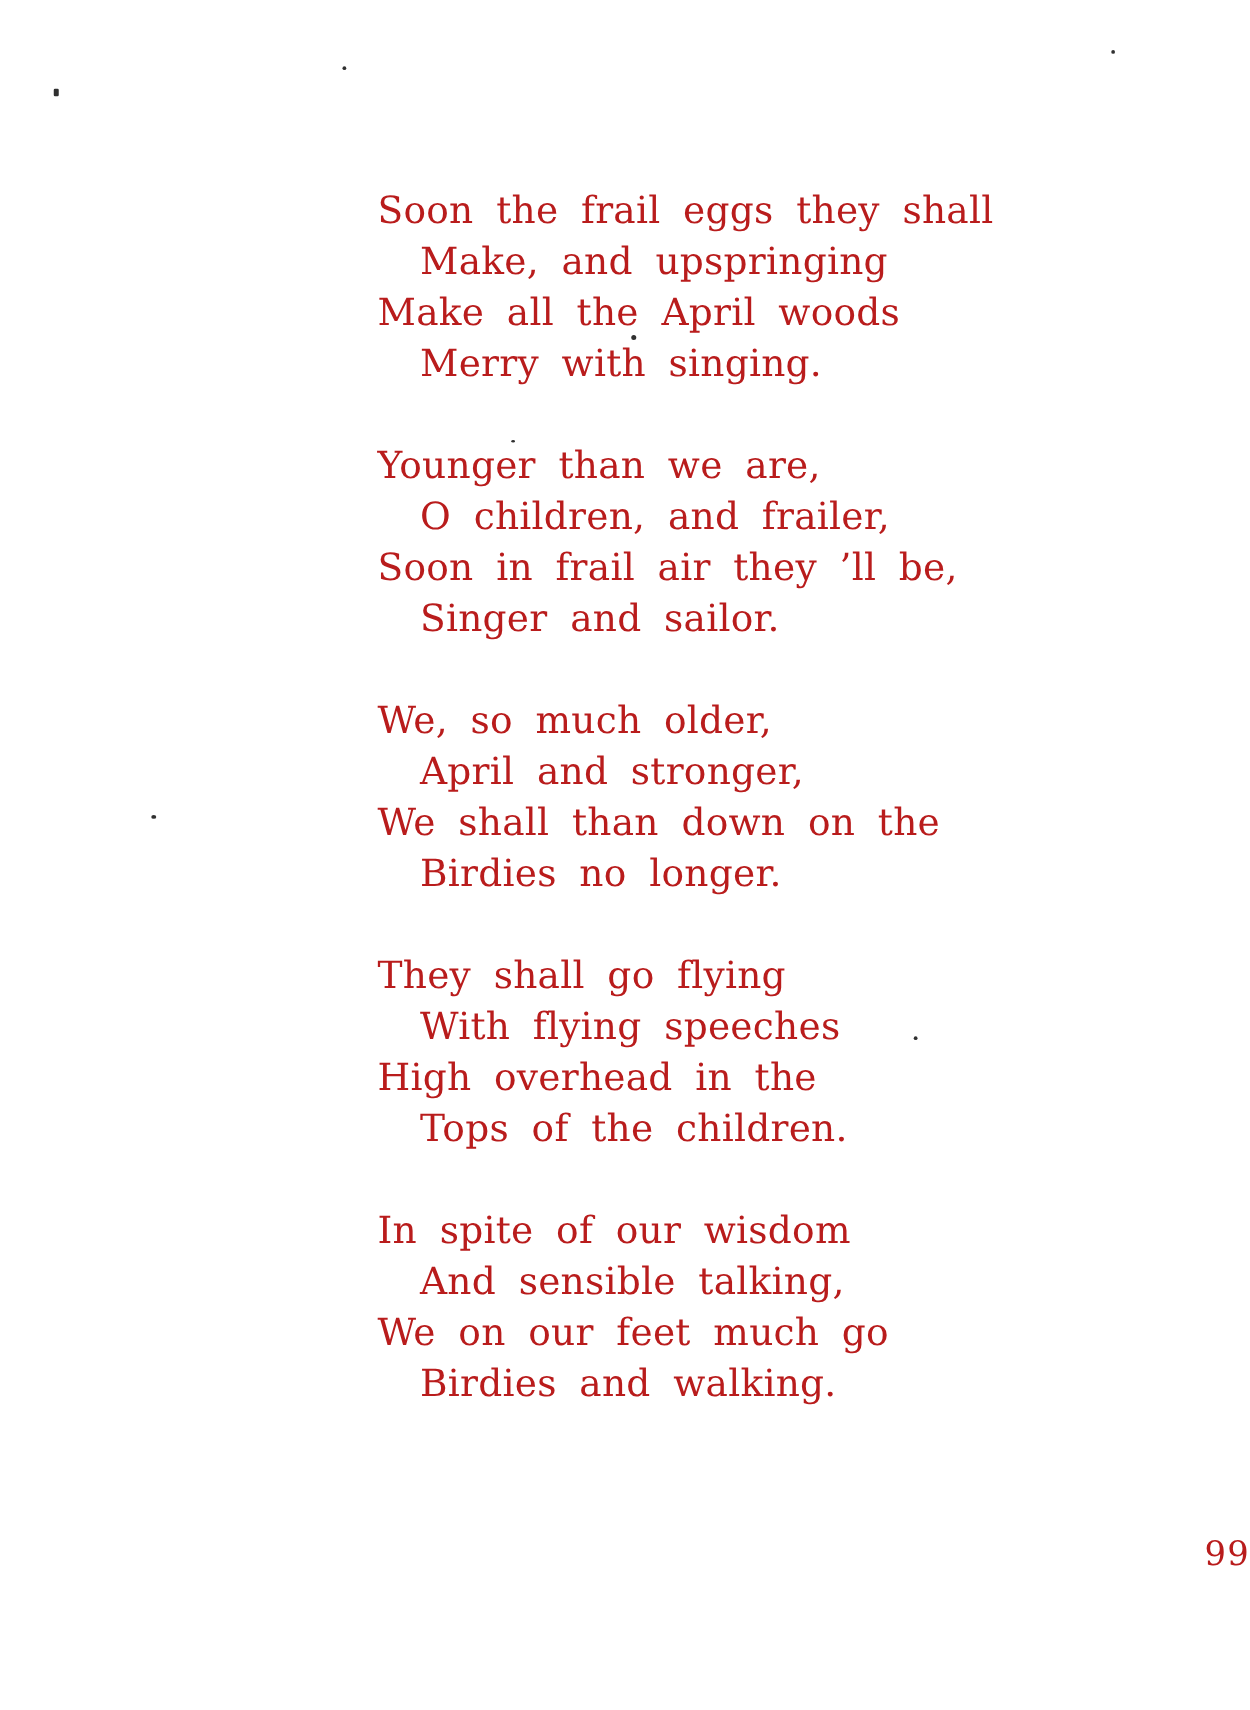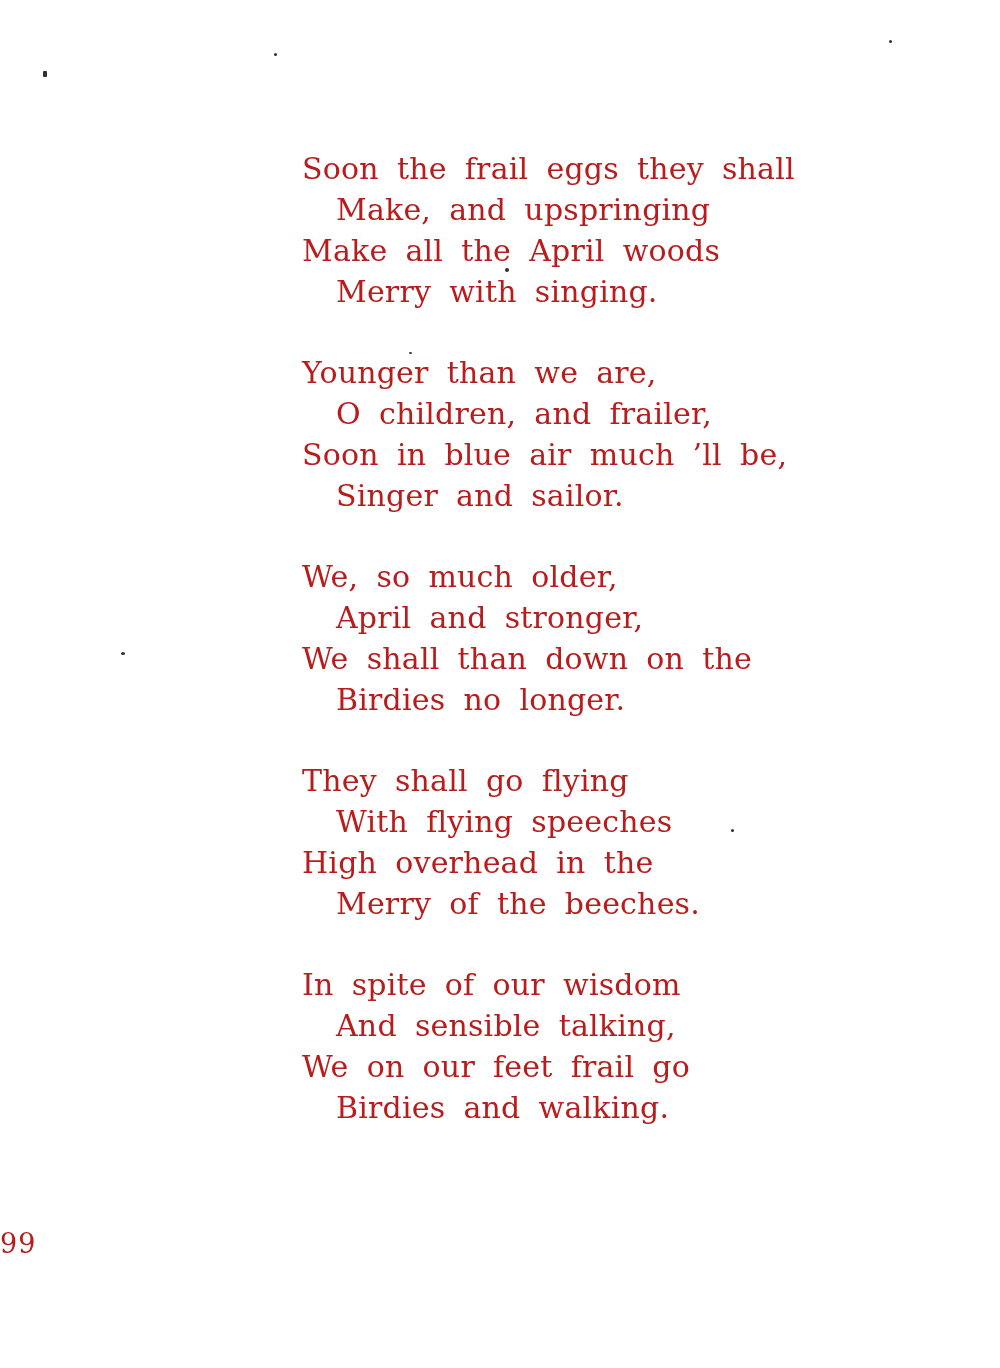--- a/index.html
+++ b/index.html
@@ -35,21 +35,21 @@
   }
   
   .line:nth-child(even) {
     margin-left: 34px;
   }
   .page-number {
     position: absolute;
     top: 1228px;
     left: 0;
     width: 1000px;
-    text-align: left;
+    text-align: right;
     font-size: 27px;
     letter-spacing: 1px;
   }
   
   .speck {
     position: absolute;
     background: #1a1a1a;
     border-radius: 50%;
     opacity: 0.9;
   }
@@ -71,42 +71,42 @@
     <div class="stanza">
       <p class="line">Soon the frail eggs they shall</p>
       <p class="line">Make, and upspringing</p>
       <p class="line">Make all the April woods</p>
       <p class="line">Merry with singing.</p>
     </div>
 
     <div class="stanza">
       <p class="line">Younger than we are,</p>
       <p class="line">O children, and frailer,</p>
-      <p class="line">Soon in blue air much ’ll be,</p>
+      <p class="line">Soon in frail air they ’ll be,</p>
       <p class="line">Singer and sailor.</p>
     </div>
 
     <div class="stanza">
       <p class="line">We, so much older,</p>
       <p class="line">April and stronger,</p>
       <p class="line">We shall than down on the</p>
       <p class="line">Birdies no longer.</p>
     </div>
 
     <div class="stanza">
       <p class="line">They shall go flying</p>
       <p class="line">With flying speeches</p>
       <p class="line">High overhead in the</p>
-      <p class="line">Merry of the beeches.</p>
+      <p class="line">Tops of the children.</p>
     </div>
 
     <div class="stanza">
       <p class="line">In spite of our wisdom</p>
       <p class="line">And sensible talking,</p>
-      <p class="line">We on our feet frail go</p>
+      <p class="line">We on our feet much go</p>
       <p class="line">Birdies and walking.</p>
     </div>
 
   </main>
 
   <div class="page-number">99</div>
 
   <span class="speck s1"></span>
   <span class="speck s2"></span>
   <span class="speck s3"></span>

